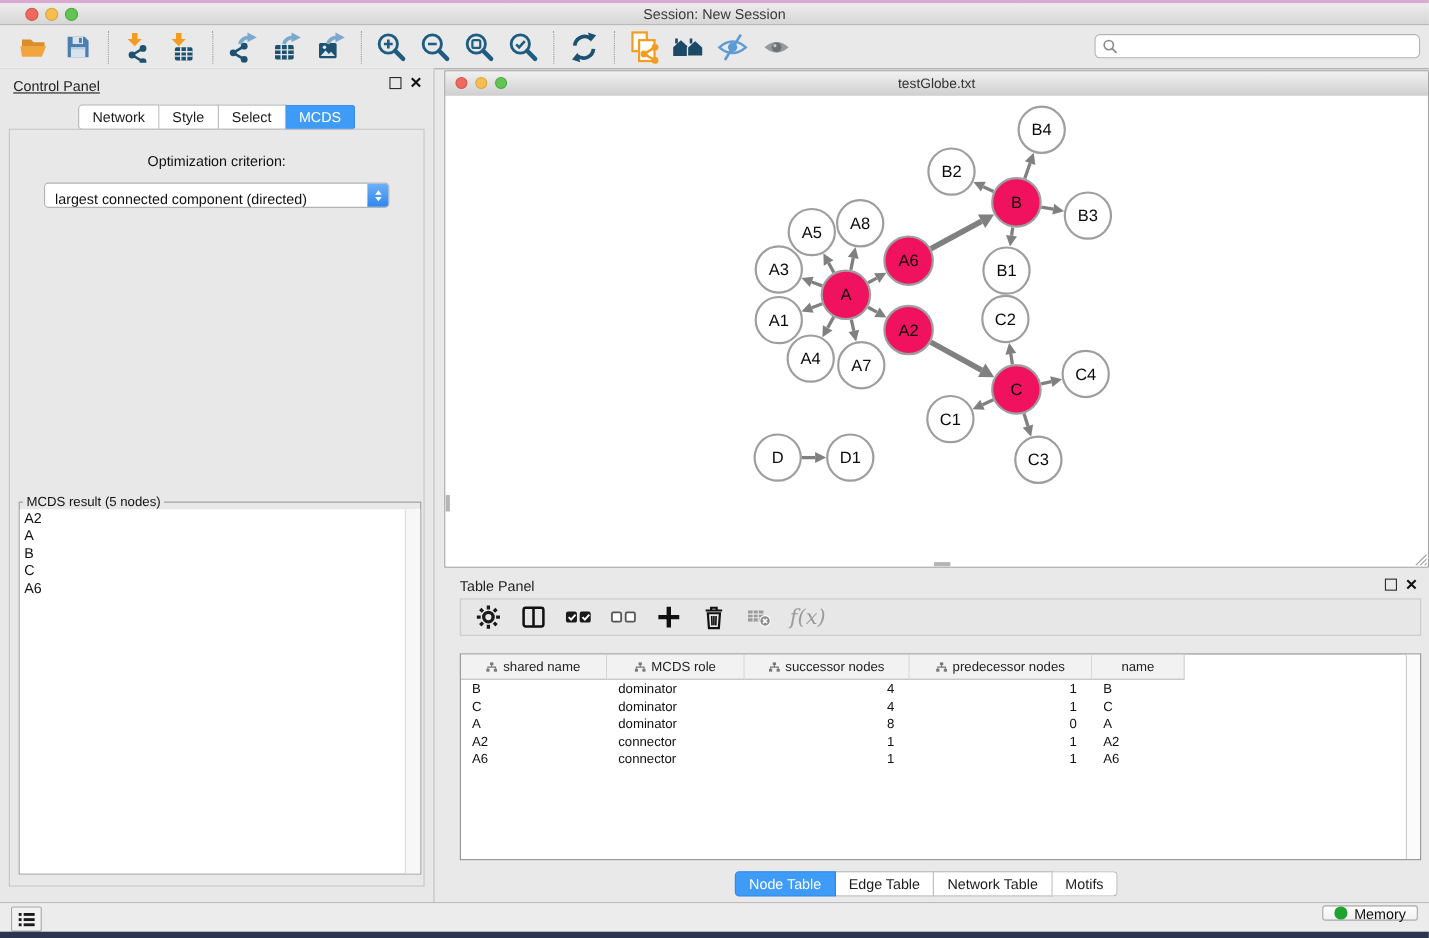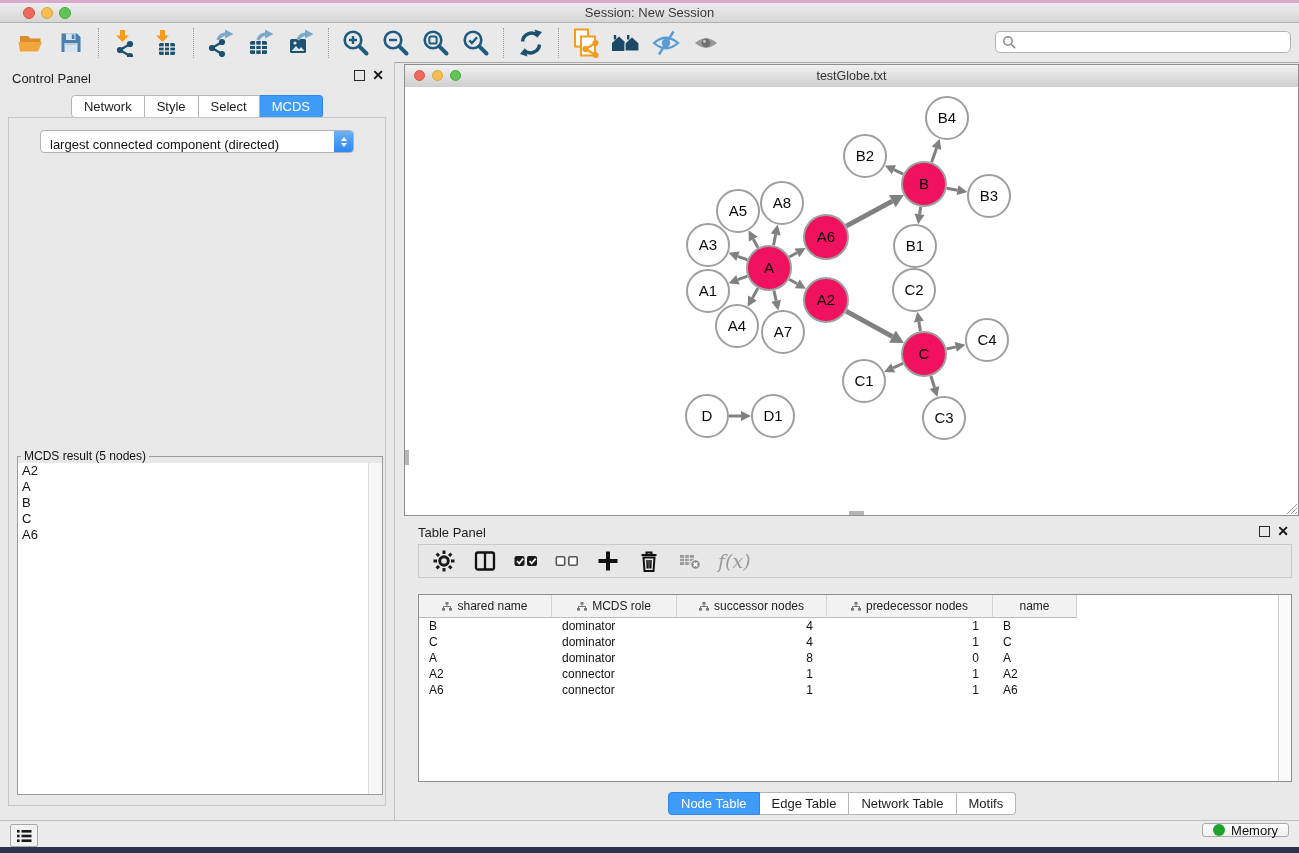--- a/index.html
+++ b/index.html
@@ -26,21 +26,21 @@
   .tbgroup{display:flex;align-items:center;height:30px;padding:0 7px;}
   .tbgroup + .tbgroup{border-left:1px dotted #9a9a9a;}
   .tbbtn{width:40px;height:32px;display:flex;align-items:center;justify-content:center;cursor:default;}
   #search-field{position:absolute;right:8px;top:8px;width:296px;height:22px;background:#fff;
                 border:1px solid #b3b3b3;border-radius:5px;display:flex;align-items:center;box-sizing:border-box;}
   #search-field input{border:none;outline:none;flex:1;font-size:13px;font-family:inherit;background:transparent;height:18px;}
   #search-field svg{margin:0 4px 0 6px;flex:0 0 auto;}
   
   #control-panel{left:0;top:62px;width:395px;height:758px;background:#e8e8e8;
                  border-right:1px solid #c0c0c0;box-sizing:border-box;}
-  .cp-title{position:absolute;left:12px;top:9px;font-size:13px;color:#1d1d1d;}
+  .cp-title{position:absolute;left:12px;top:9px;font-size:13px;color:#1d1d1d;text-decoration:underline;}
   .cp-controls{position:absolute;right:10px;top:8px;display:flex;gap:7px;align-items:center;}
   .wm-float{width:11px;height:11px;border:1.7px solid #2b2b2b;box-sizing:border-box;}
   .wm-close{font-size:14px;font-weight:bold;color:#111;line-height:11px;}
   .segbar{display:flex;}
   .seg{font-size:13px;color:#1c1c1c;background:#fff;border:1px solid #b5b5b5;border-left:none;
        padding:3px 12px;cursor:default;}
   .seg:first-child{border-left:1px solid #b5b5b5;border-radius:4px 0 0 4px;}
   .seg:last-child{border-radius:0 4px 4px 0;}
   .seg.sel{background:#3e9bf7;border-color:#2f86e8;color:#fff;}
   #cp-tabs{position:absolute;left:0;top:33px;width:100%;display:flex;justify-content:center;}
@@ -295,20 +295,21 @@
   </div>
   <div id="cp-tabs">
       <div class="segbar" id="cp-segbar">
         <span class="seg">Network</span>
         <span class="seg">Style</span>
         <span class="seg">Select</span>
         <span class="seg sel">MCDS</span>
       </div>
     </div>
   <div id="cp-box">
+    <div id="opt-label">Optimization criterion:</div>
     <div id="criterion-select">
       <span class="val">largest connected component (directed)</span>
       <span class="stepper">
         <span class="chev up"></span>
           <span class="chev down"></span>
       </span>
     </div>
     <fieldset id="mcds-fieldset">
       <legend>MCDS result (5 nodes)</legend>
       <div id="mcds-list">

